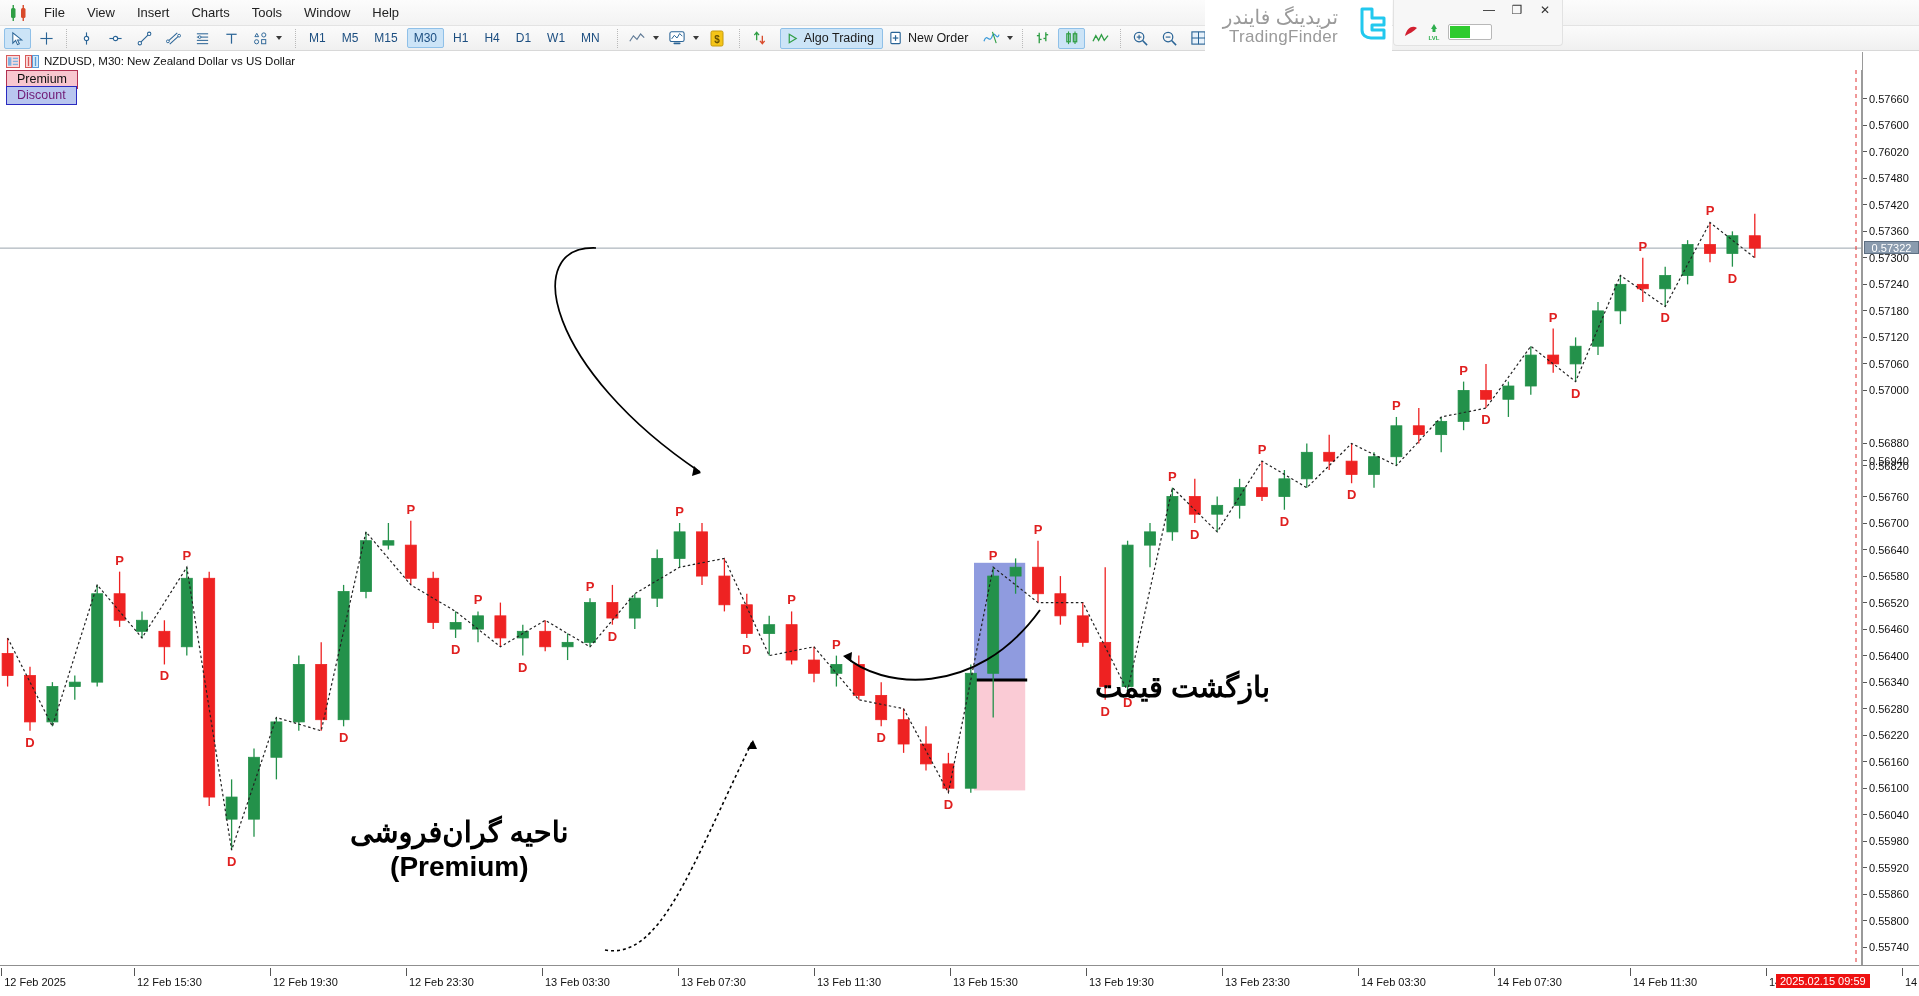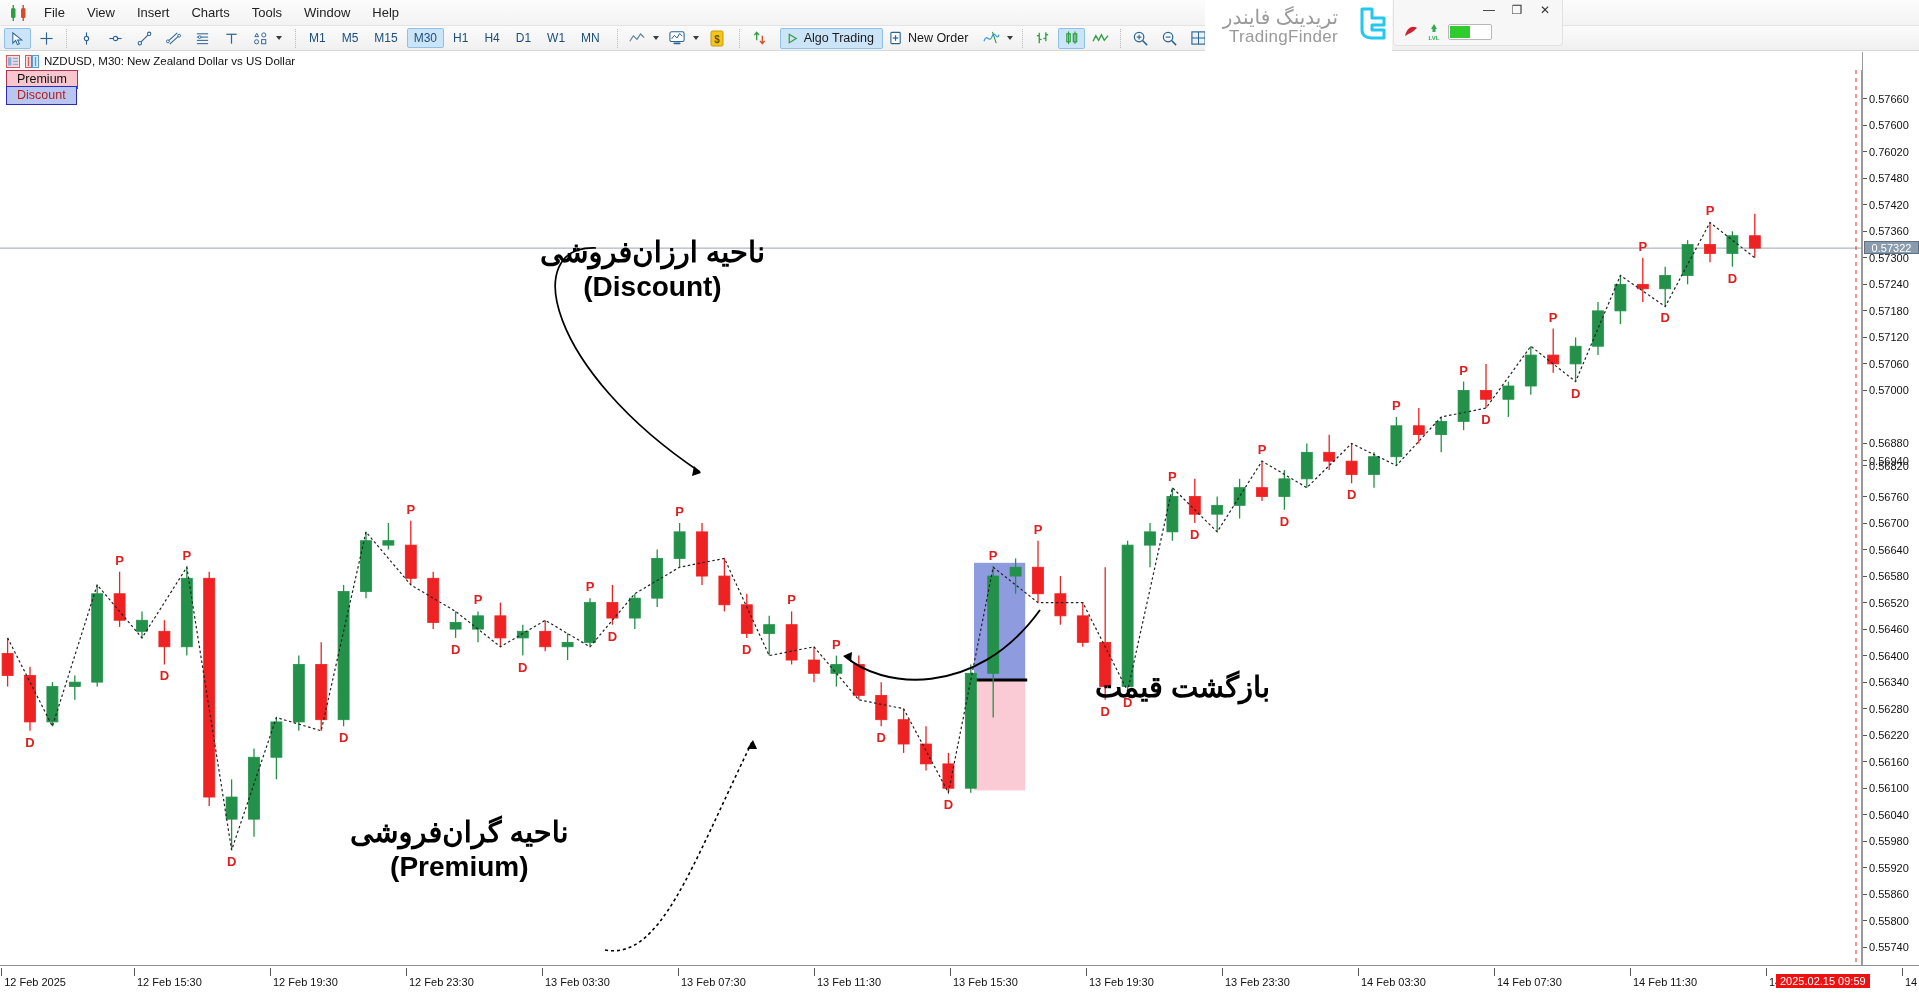--- a/index.html
+++ b/index.html
@@ -107,21 +107,21 @@
     position:absolute; top:8px; background:#ee1111; color:#fff; font-size:11px;
     padding:1px 4px; white-space:nowrap;
   }
 
   
   .zone-tag {
     position:absolute; font-size:12.5px; padding:1px 10px; border:1px solid;
     line-height:15px;
   }
   .zone-tag.premium { background:#f8c6cf; border-color:#b03050; color:#111; }
-  .zone-tag.discount { background:#b9c6ef; border-color:#2a2ac0; color:#b91c1c; }
+  .zone-tag.discount { background:#b9c6ef; border-color:#2a2ac0; color:#701a75; }
 
   
   .anno { position:absolute; font-weight:bold; color:#000; text-align:center; }
   .anno .fa { direction:rtl; font-size:29px; line-height:1.22; white-space:nowrap;}
   .anno .en { font-size:28px; line-height:1.18; white-space:nowrap;}
 
   svg { display:block; }
   .pd-letter { font-size:13px; font-weight:bold; fill:#e02020; font-family:"Liberation Sans",sans-serif;}
 </style>
 </head>
@@ -622,24 +622,20 @@
         <text x="1486" y="354.1111111111133" text-anchor="middle" class="pd-letter">D</text>
         <text x="1553.2" y="251.55555555555662" text-anchor="middle" class="pd-letter">P</text>
         <text x="1575.6000000000001" y="327.5925925925928" text-anchor="middle" class="pd-letter">D</text>
         <text x="1642.8000000000002" y="180.83950617284344" text-anchor="middle" class="pd-letter">P</text>
         <text x="1665.2" y="252.4567901234603" text-anchor="middle" class="pd-letter">D</text>
         <text x="1710" y="145.4814814814844" text-anchor="middle" class="pd-letter">P</text>
         <text x="1732.4" y="212.679012345682" text-anchor="middle" class="pd-letter">D</text>
         <line x1="1856" y1="0" x2="1856" y2="895" stroke="#e03030" stroke-width="1" stroke-dasharray="4,4"></line>
       </svg>
 
-    <div class="anno" style="left:540px; top:165px;">
-      <div class="fa">ناحیه ارزان‌فروشی</div>
-      <div class="en">(Discount)</div>
-    </div>
     <div class="anno" style="left:350px; top:745px;">
       <div class="fa">ناحیه گران‌فروشی</div>
       <div class="en">(Premium)</div>
     </div>
     <div class="anno" style="left:1095px; top:600px;">
       <div class="fa">بازگشت قیمت</div>
     </div>
 
     <svg width="1862" height="895" viewBox="0 0 1862 895" style="position:absolute;left:0;top:0;pointer-events:none;">
       <path d="M596 178 C520 175, 548 300, 700 402" fill="none" stroke="#000" stroke-width="1.7"></path>

